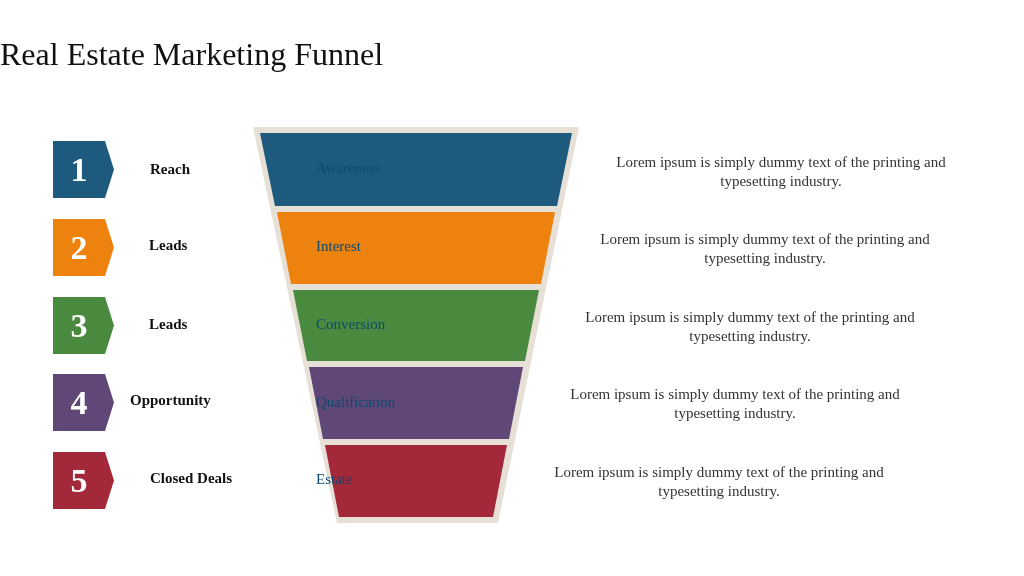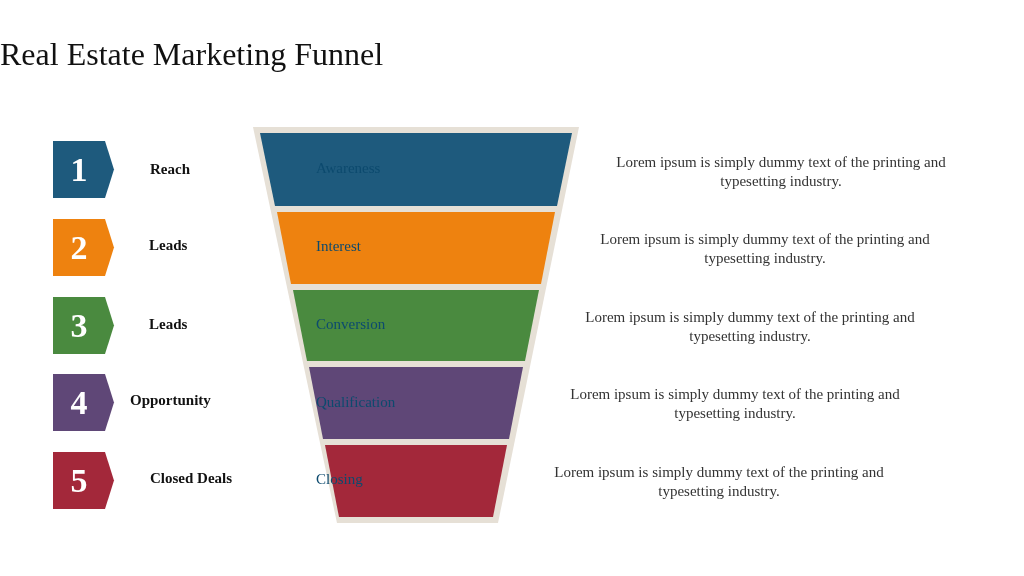--- a/index.html
+++ b/index.html
@@ -24,21 +24,21 @@
   <polygon points="277,212 555,212 541,284 291,284" fill="#ee820f"></polygon>
   <polygon points="293,290 539,290 525,361 307,361" fill="#4a8a3f"></polygon>
   <polygon points="309,367 523,367 509,439 323,439" fill="#5f4777"></polygon>
   <polygon points="325,445 507,445 493,517 339,517" fill="#a3283a"></polygon>
 </svg>
 
 <div class="stage-label" style="left:316px;width:200px;top:160px;">Awareness</div>
 <div class="stage-label" style="left:316px;width:200px;top:238px;">Interest</div>
 <div class="stage-label" style="left:316px;width:200px;top:316px;">Conversion</div>
 <div class="stage-label" style="left:316px;width:208px;top:394px;">Qualification</div>
-<div class="stage-label" style="left:316px;width:200px;top:471px;">Closing</div>
+<div class="stage-label" style="left:316px;width:200px;top:471px;">Estate</div>
 
 <div class="badge" style="top:141px;">
   <svg width="62" height="57">
       <polygon points="0,0 52,0 61,28.5 52,57 0,57" fill="#1e5a7d"></polygon>
     </svg>
   <div class="num">1</div>
 </div>
 <div class="badge" style="top:219px;">
   <svg width="62" height="57">
       <polygon points="0,0 52,0 61,28.5 52,57 0,57" fill="#ee820f"></polygon>

